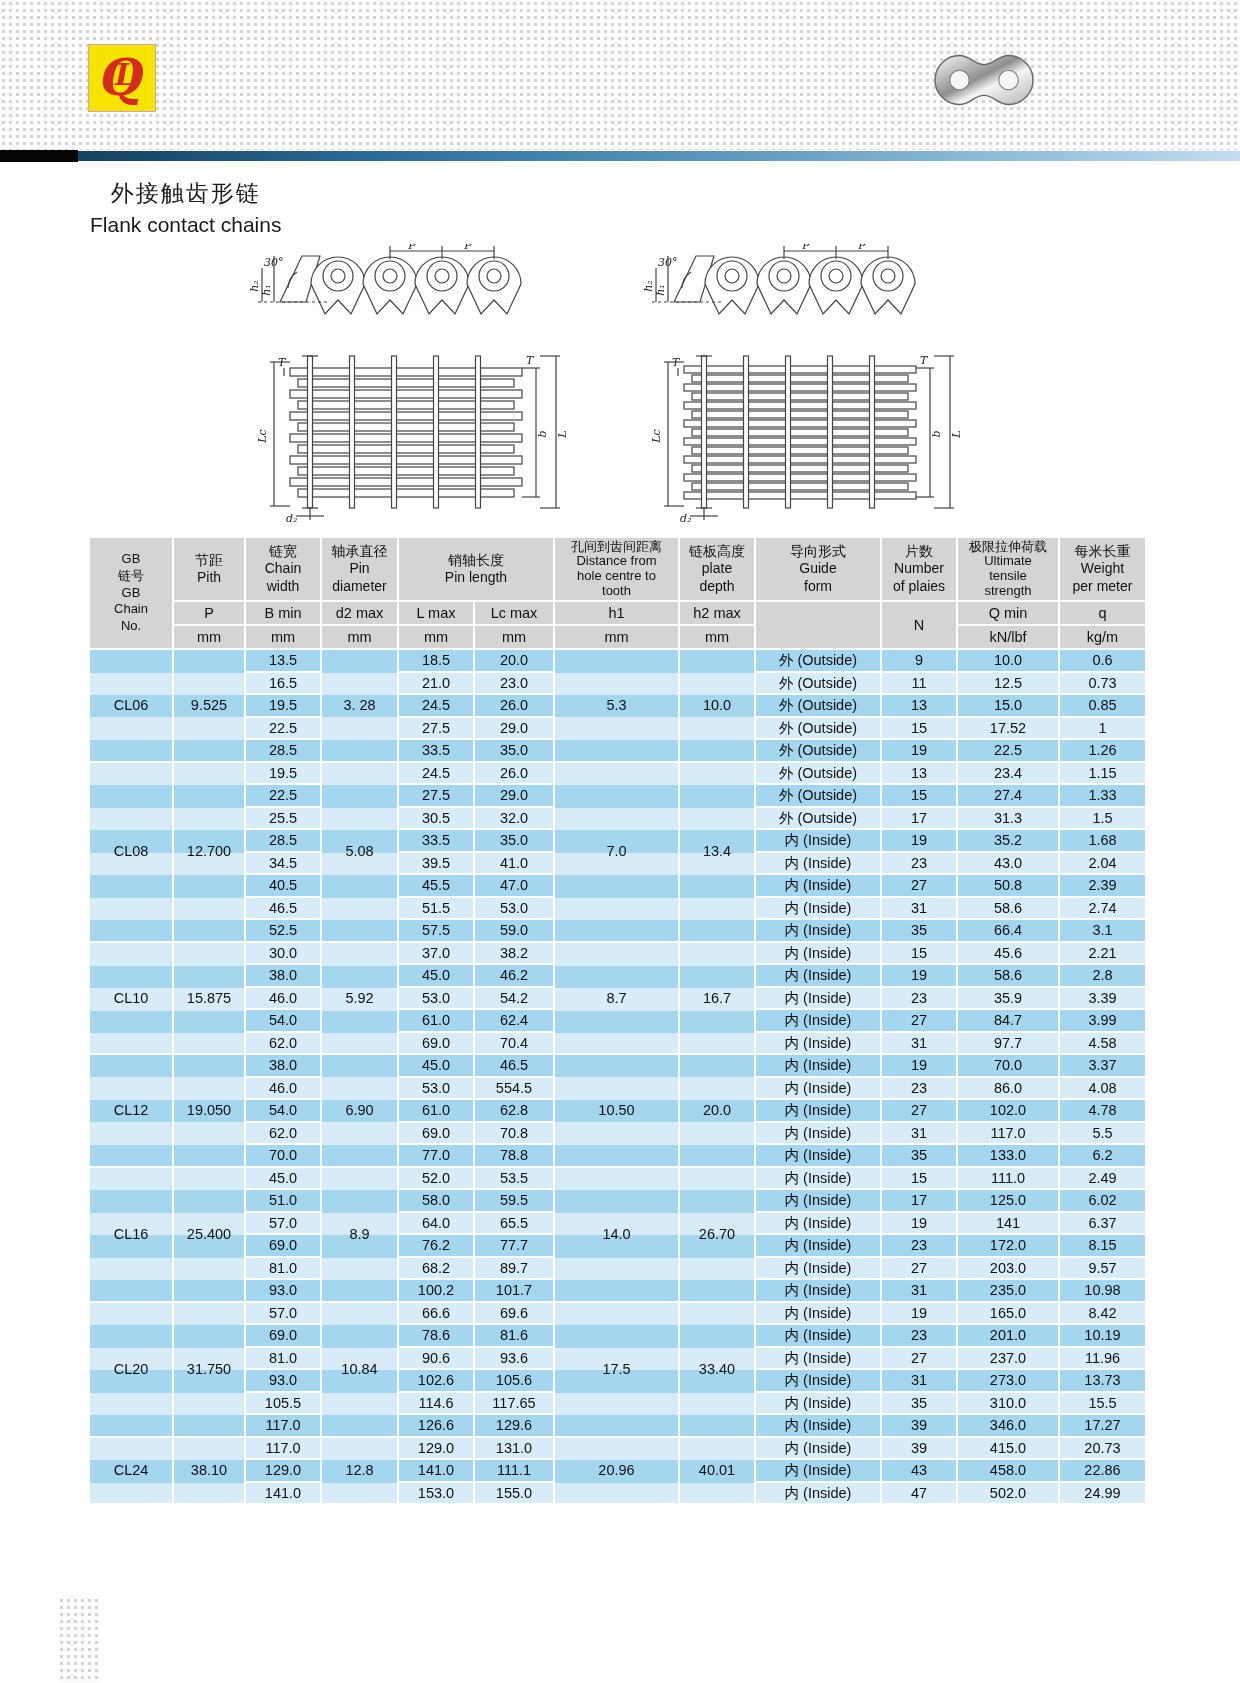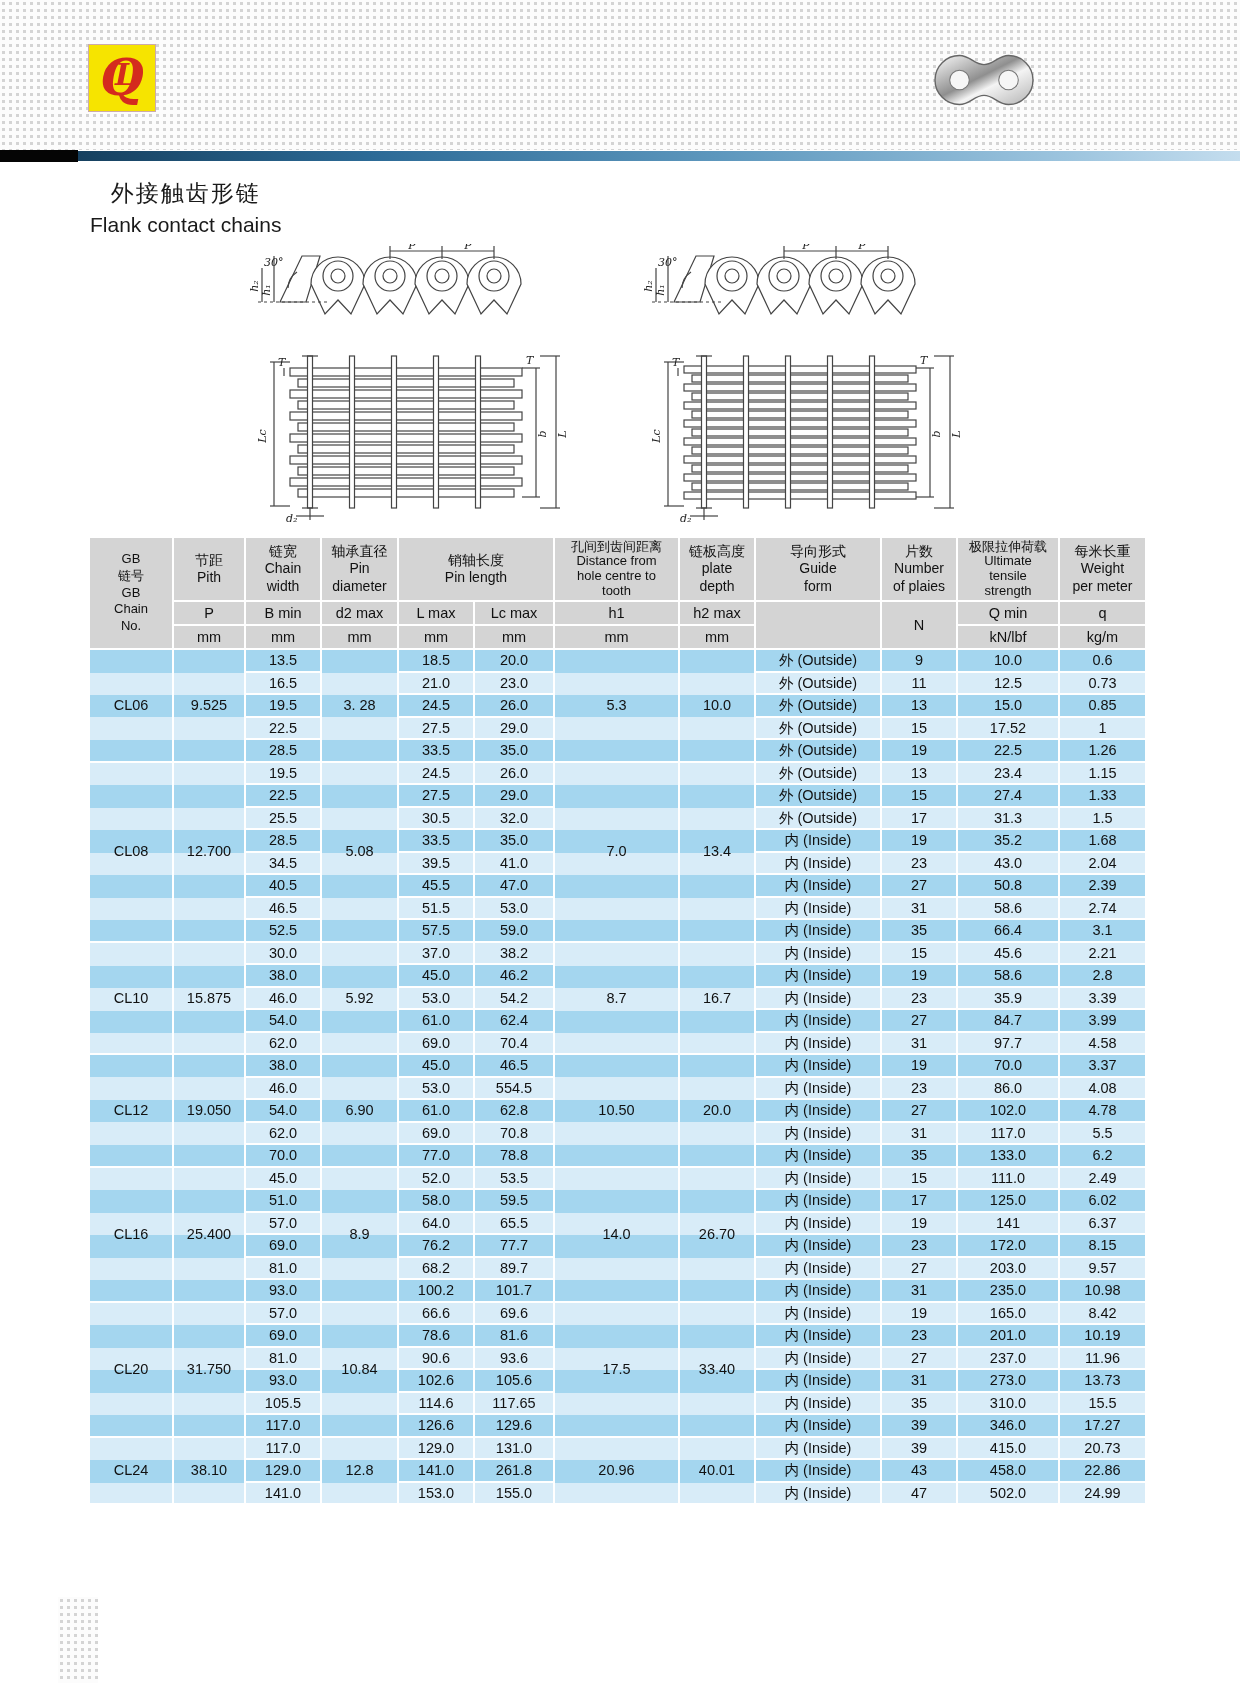--- a/index.html
+++ b/index.html
@@ -686,21 +686,21 @@
           <td rowspan="3" class="m-light">20.96</td>
           <td rowspan="3" class="m-light">40.01</td>
           <td class="light">内  (Inside)</td>
           <td class="light">39</td>
           <td class="light">415.0</td>
           <td class="light">20.73</td>
         </tr>
         <tr>
           <td class="dark">129.0</td>
           <td class="dark">141.0</td>
-          <td class="dark">261.8</td>
+          <td class="dark">111.1</td>
           <td class="dark">内  (Inside)</td>
           <td class="dark">43</td>
           <td class="dark">458.0</td>
           <td class="dark">22.86</td>
         </tr>
         <tr>
           <td class="light">141.0</td>
           <td class="light">153.0</td>
           <td class="light">155.0</td>
           <td class="light">内  (Inside)</td>

